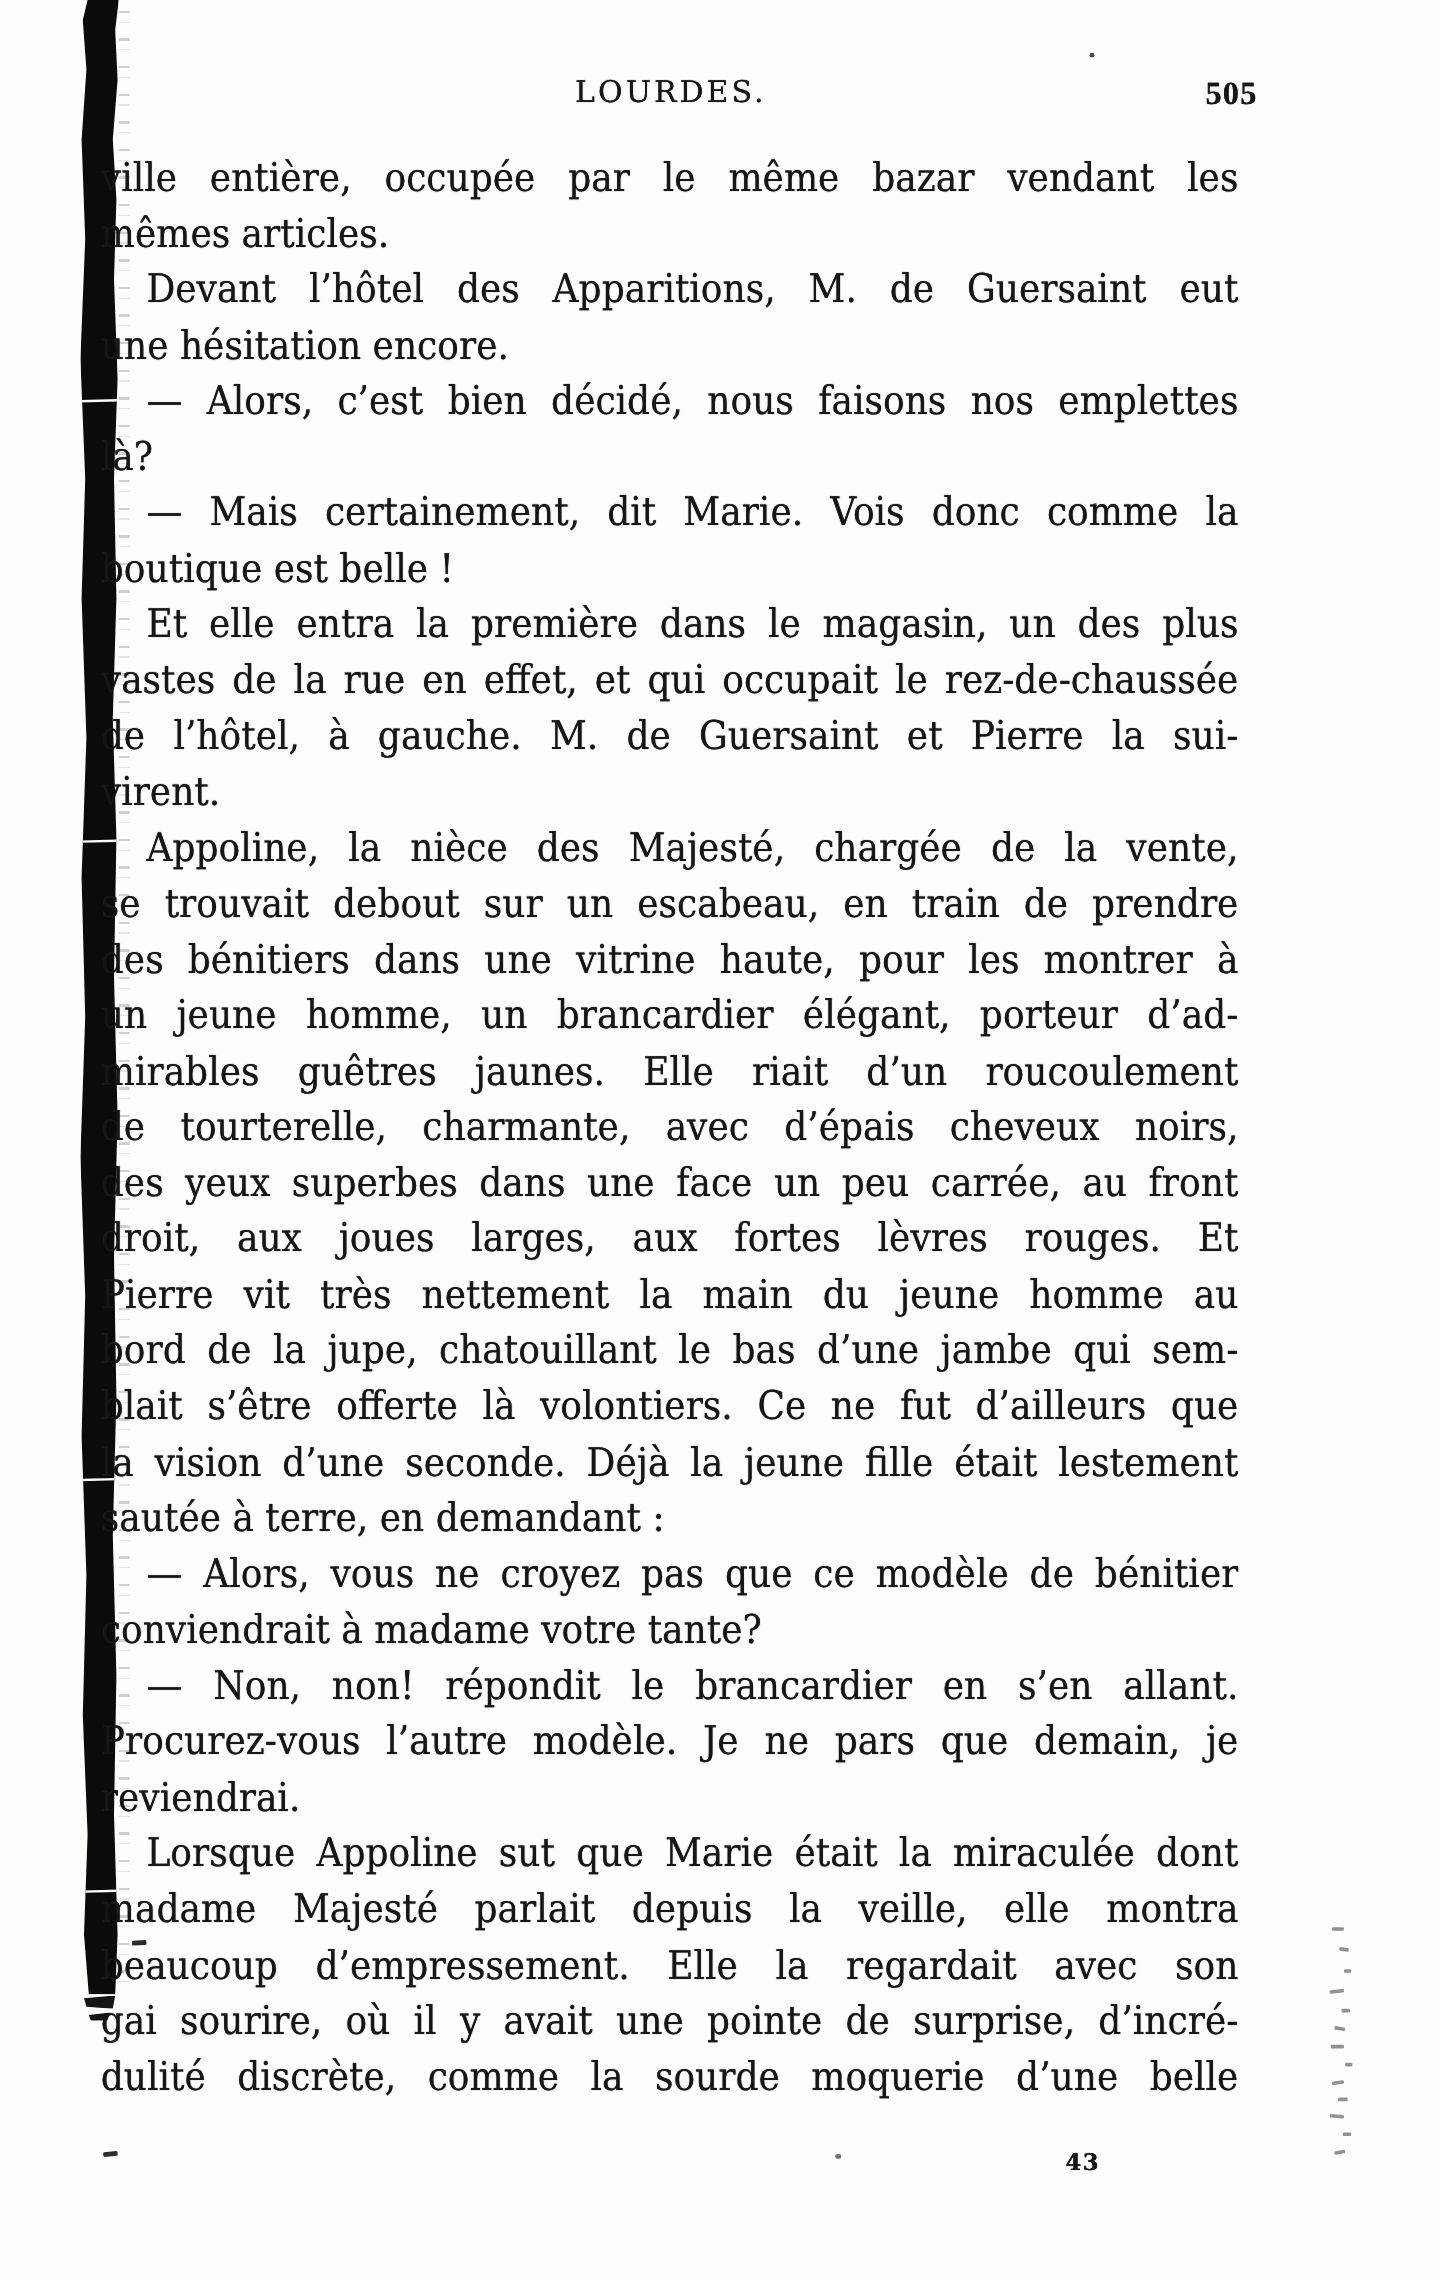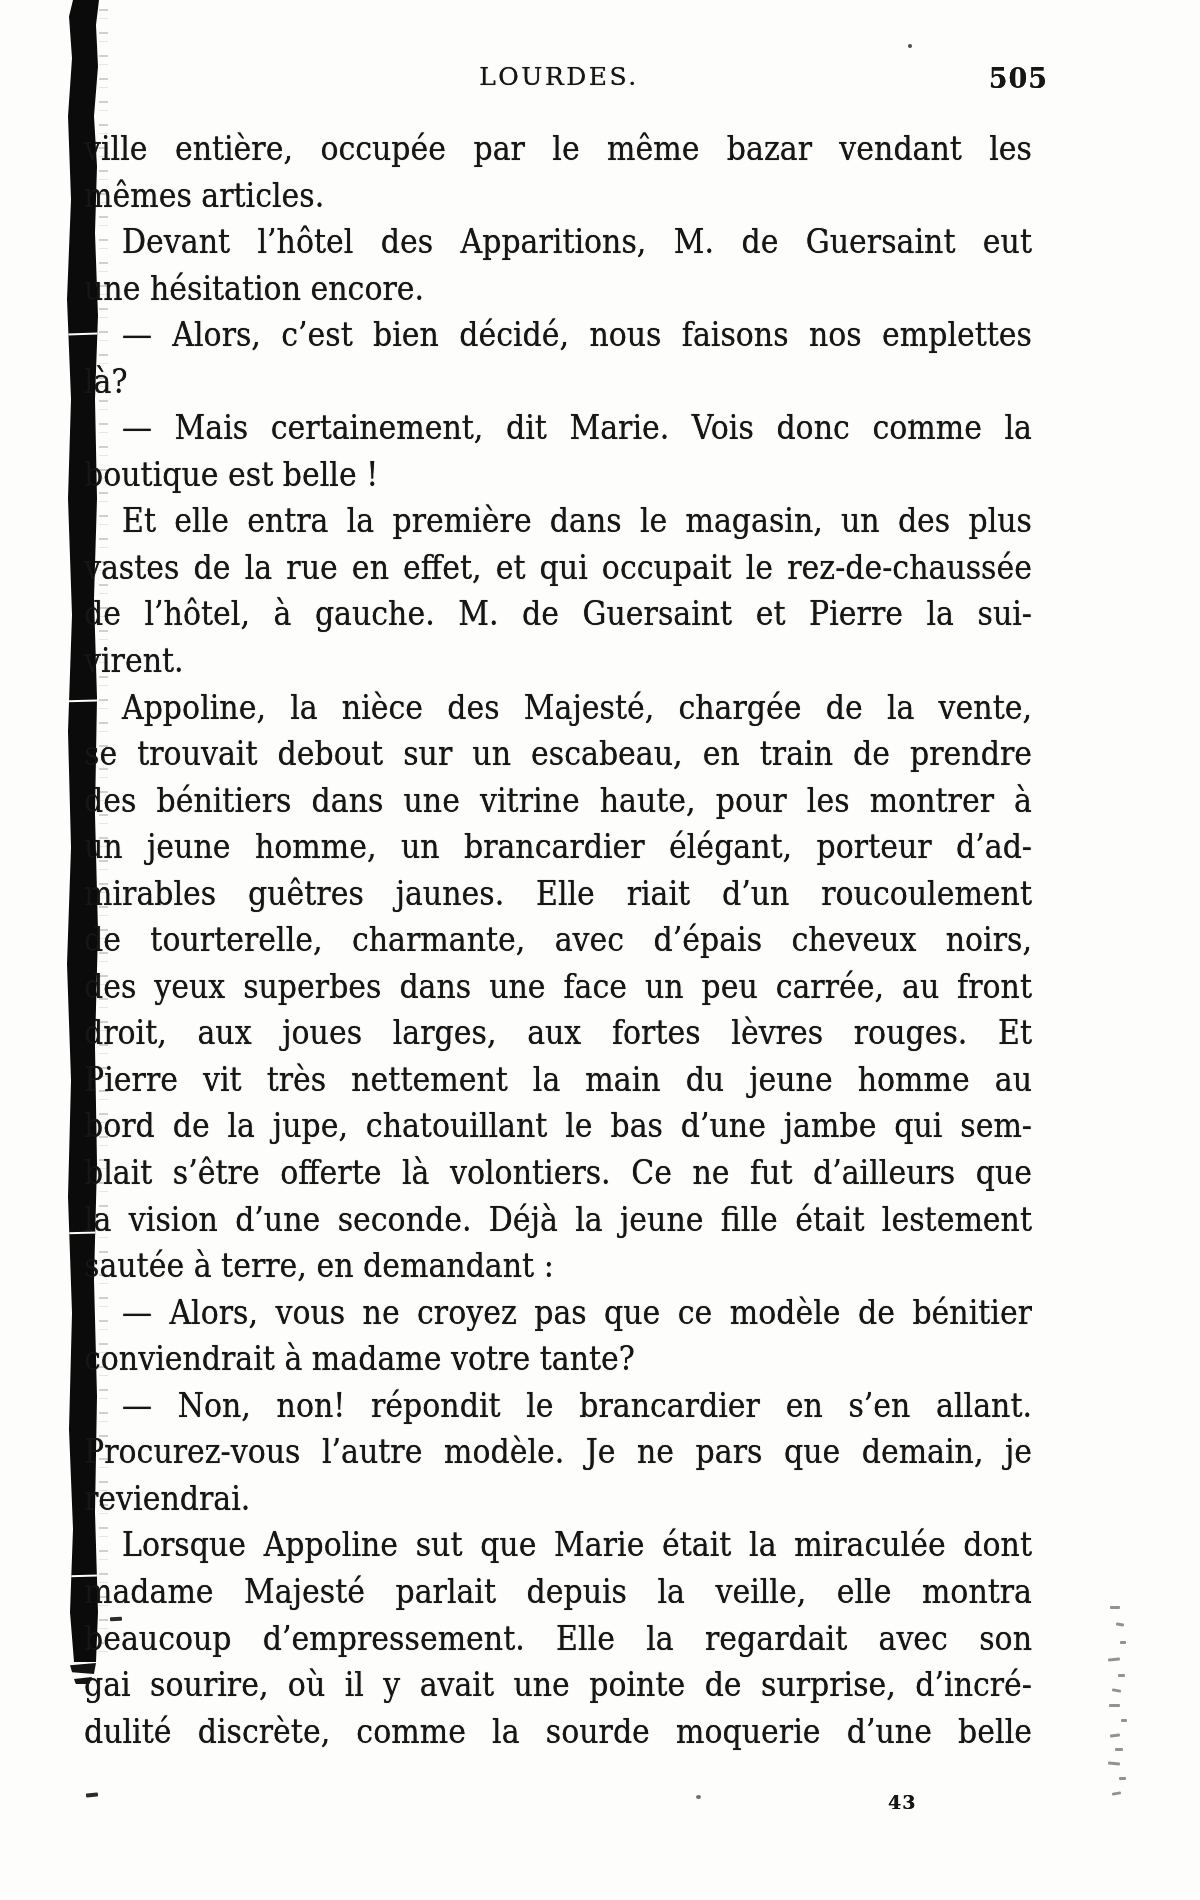--- a/index.html
+++ b/index.html
@@ -60,20 +60,21 @@
   .running-title {
     position: absolute; left: 13px; width: 100%;
     text-align: center; text-indent: -56px;
     font-size: 25px; letter-spacing: 2.5px;
     text-shadow: 0 0 0.7px rgba(10,10,10,.9);
   }
   .page-number {
     position: absolute; right: 0; top: 1px;
     font-size: 27px; font-weight: bold; letter-spacing: 1px;
     text-shadow: 0 0 0.6px rgba(10,10,10,.9);
+    font-family: Liberation Serif, serif;
   }
 
   
   .text-block {
     position: absolute; left: 84px; top: 126px; width: 948px;
     font-size: 30px;
     text-shadow: 0 0 0.7px rgba(10,10,10,.85);
   }
   .line {
     height: 46.55px; line-height: 46.55px;

